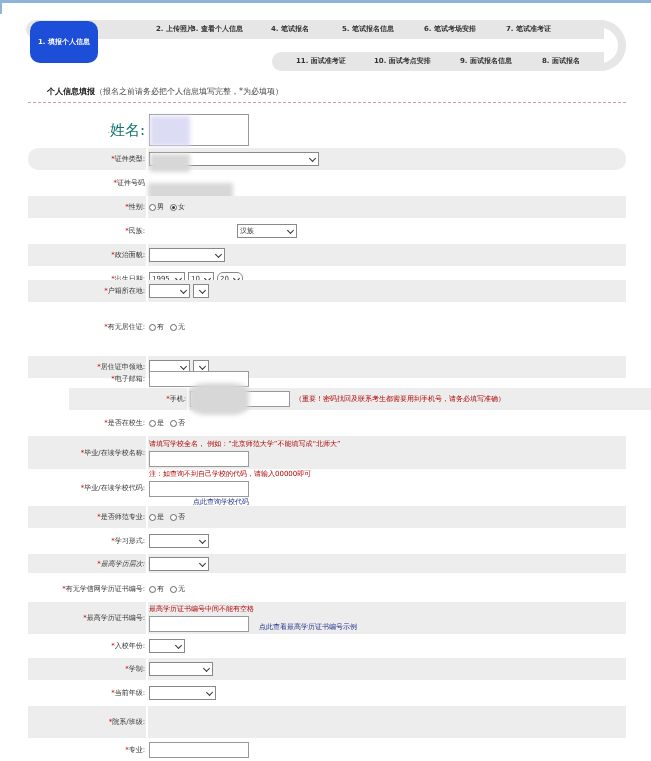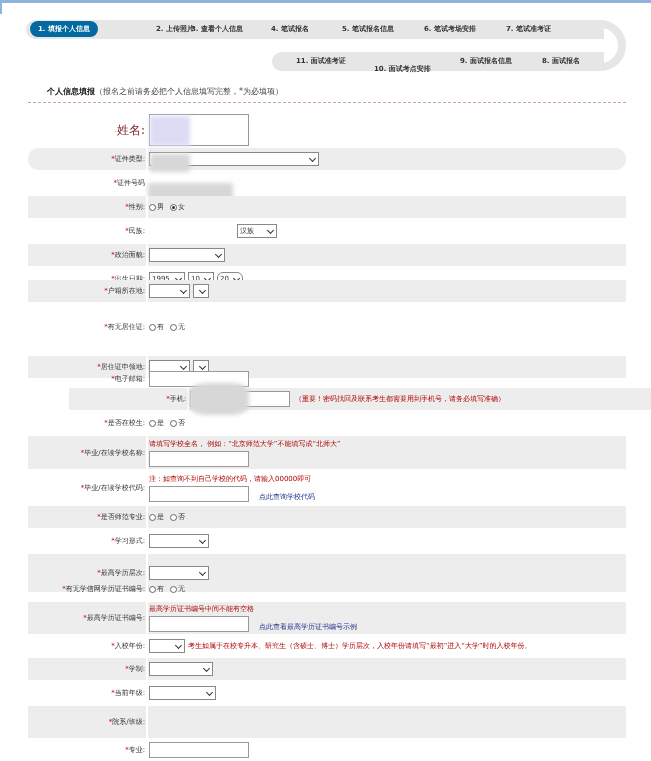--- a/index.html
+++ b/index.html
@@ -5,21 +5,21 @@
   html, body { margin:0; padding:0; }
   body { width:651px; height:761px; overflow:hidden; background:#ffffff; font-family:"DejaVu Sans", sans-serif; position:relative; }
   .topbar { position:absolute; left:0; top:0; width:651px; height:3px; background:#8fb3d9; }
   .leftedge { position:absolute; left:0; top:0; width:2px; height:14px; background:#8fb3d9; }
 
   
   .track-top { position:absolute; left:26px; top:20px; width:578px; height:19px; background:#e6e6e6; border-radius:10px 0 0 10px; }
   .track-bottom { position:absolute; left:272px; top:52px; width:332px; height:19px; background:#e6e6e6; border-radius:10px 0 0 10px; }
   .track-curve { position:absolute; left:580px; top:20px; width:46px; height:51px; box-sizing:border-box; border:8px solid #e6e6e6; border-left:none; border-radius:0 26px 26px 0; }
   .step { position:absolute; font-size:7px; font-weight:bold; color:#333; white-space:nowrap; line-height:19px; }
-  .step.active { background:#0369a1; color:#fff; border-radius:10px; padding:0 8px; top:21px; line-height:16px; }
+  .step.active { background:#1d4ed8; color:#fff; border-radius:10px; padding:13px 8px; top:21px; line-height:16px; }
 
   
   .sec-title { position:absolute; left:47px; top:86px; font-size:8px; color:#111; white-space:nowrap; }
   .sec-title b { font-weight:bold;text-align:center; }
   .sec-title span.note { color:#444; }
   .dash { position:absolute; left:28px; top:102px; width:598px; border-top:1px dashed #c9a0a0; }
 
   
   .row { position:absolute; left:28px; width:598px; display:flex; align-items:center; }
   .row.gray { background:#ededed; }
@@ -32,21 +32,21 @@
   .sel { height:14px; box-sizing:border-box; border:1px solid #888; background:#fff; position:relative; font-size:7px; line-height:12px; padding-left:2px; color:#333; margin-right:3px; }
   .sel::after { content:""; position:absolute; right:3px; top:3px; width:4px; height:4px; border-right:1px solid #333; border-bottom:1px solid #333; transform:rotate(45deg); }
   .radio { display:inline-block; width:7px; height:7px; border:1px solid #666; border-radius:50%; margin-right:1px; vertical-align:middle; box-sizing:border-box; position:relative; background:#fff; }
   .radio.on::after { content:""; position:absolute; left:1px; top:1px; width:3px; height:3px; border-radius:50%; background:#333; }
   .ropt { margin-right:6px; display:inline-flex; align-items:center; }
   .red { color:#b00000; font-size:7px; white-space:nowrap; }
   .blue { color:#1f2f8a; font-size:7px; white-space:nowrap; }
   .hint { color:#333; font-size:7px; white-space:nowrap; margin-left:3px; }
   .blur { position:absolute; background:#dcdcf4; filter:blur(2px); }
   .blur.g { background:#d7d7d7; }
-  .name-lab { font-size:12px; color:#7f1d1d; font-family:"DejaVu Serif", serif; }
+  .name-lab { font-size:15px; color:#0f766e; font-family:"DejaVu Serif", serif; }
 </style>
 </head>
 <body>
 
 <div class="topbar"></div>
 <div class="leftedge"></div>
 
 <div>
   <div class="track-top"></div>
   <div class="track-curve"></div>
@@ -54,21 +54,21 @@
 
   <span class="step active" style="left:30px;">1. 填报个人信息</span>
   <span class="step" style="left:120px;top:20px;margin-left:36px;">2. 上传照片</span>
   <span class="step" style="left:191px;top:20px;">3. 查看个人信息</span>
   <span class="step" style="left:271px;top:20px;">4. 笔试报名</span>
   <span class="step" style="left:342px;top:20px;">5. 笔试报名信息</span>
   <span class="step" style="left:424px;top:20px;">6. 笔试考场安排</span>
   <span class="step" style="left:506px;top:20px;">7. 笔试准考证</span>
 
   <span class="step" style="left:296px;top:52px;">11. 面试准考证</span>
-  <span class="step" style="left:374px;top:60px;">10. 面试考点安排</span>
+  <span class="step" style="left:374px;top:52px;">10. 面试考点安排</span>
   <span class="step" style="left:460px;top:52px;">9. 面试报名信息</span>
   <span class="step" style="left:542px;top:52px;">8. 面试报名</span>
 </div>
 
 <div class="sec-title">
   <b>个人信息填报</b><span class="note">（报名之前请务必把个人信息填写完整，*为必填项）</span>
 </div>
 <div class="dash"></div>
 
 <div class="row" style="top:113px;height:34px;">
@@ -109,21 +109,21 @@
         <span class="radio on"></span>
         <span>女</span>
       </span>
   </div>
 </div>
 
 <div class="row" style="top:219px;height:24px;gap:44px;">
   <div class="lab"><span class="star">*</span><span>民族:</span></div>
   <div class="sep"></div>
   <div class="val">
-      <div class="sel" style="width:40px;">汉族</div>
+      <div class="sel" style="width:60px;">汉族</div>
     </div>
 </div>
 
 <div class="row gray" style="top:244px;height:22px;">
   <div class="lab"><span class="star">*</span><span>政治面貌:</span></div>
   <div class="sep"></div>
   <div class="val">
       <div class="sel" style="width:76px;"></div>
     </div>
 </div>
@@ -211,21 +211,21 @@
     <span class="red">请填写学校全名， 例如：“北京师范大学”不能填写成“北师大”</span>
     <div class="input" style="width:100px;margin-top:2px;"></div>
   </div>
 </div>
 
 <div class="row" style="top:470px;height:35px;">
   <div class="lab"><span class="star">*</span><span>毕业/在读学校代码:</span></div>
   <div class="sep"></div>
   <div class="val col">
     <span class="red">注：如查询不到自己学校的代码，请输入00000即可</span>
-    <div style="display:flex;align-items:flex-end;margin-top:2px;">
+    <div style="display:flex;align-items:flex-end;margin-top:2px;flex-direction:column;">
       <div class="input" style="width:100px;"></div>
       <span class="blue" style="margin-left:10px;">点此查询学校代码</span>
     </div>
   </div>
 </div>
 
 <div class="row gray" style="top:506px;height:22px;">
   <div class="lab"><span class="star">*</span><span>是否师范专业:</span></div>
   <div class="sep"></div>
   <div class="val">
@@ -241,21 +241,21 @@
 </div>
 
 <div class="row" style="top:529px;height:24px;">
   <div class="lab"><span class="star">*</span><span>学习形式:</span></div>
   <div class="sep"></div>
   <div class="val">
       <div class="sel" style="width:60px;"></div>
     </div>
 </div>
 
-<div class="row gray" style="top:554px;height:38px;">
+<div class="row gray" style="top:554px;height:19px;font-style:italic;">
   <div class="lab"><span class="star">*</span><span>最高学历层次:</span></div>
   <div class="sep"></div>
   <div class="val">
       <div class="sel" style="width:60px;"></div>
     </div>
 </div>
 
 <div class="row" style="top:577px;height:24px;">
   <div class="lab"><span class="star">*</span><span>有无学信网学历证书编号:</span></div>
   <div class="sep"></div>
@@ -281,21 +281,20 @@
       <span class="blue" style="margin-left:10px;">点此查看最高学历证书编号示例</span>
     </div>
   </div>
 </div>
 
 <div class="row" style="top:635px;height:22px;">
   <div class="lab"><span class="star">*</span><span>入校年份:</span></div>
   <div class="sep"></div>
   <div class="val">
     <div class="sel" style="width:36px;"></div>
-    <span class="red">考生如属于在校专升本、研究生（含硕士、博士）学历层次，入校年份请填写“最初”进入“大学”时的入校年份。</span>
   </div>
 </div>
 
 <div class="row gray" style="top:658px;height:22px;">
   <div class="lab"><span class="star">*</span><span>学制:</span></div>
   <div class="sep"></div>
   <div class="val">
       <div class="sel" style="width:64px;"></div>
     </div>
 </div>

